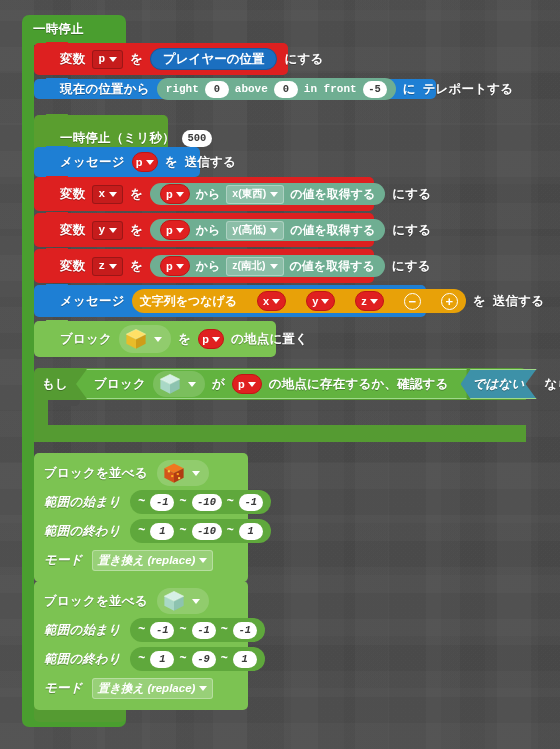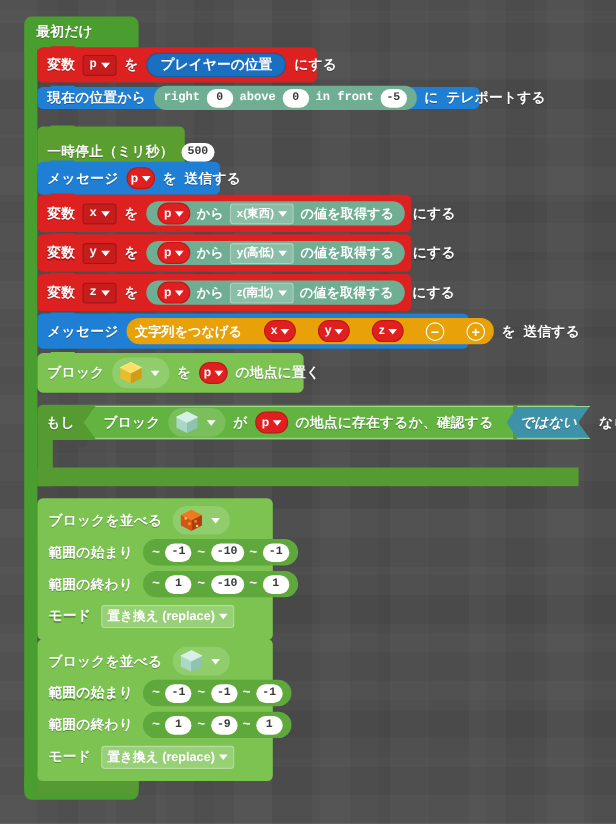--- a/index.html
+++ b/index.html
@@ -55,21 +55,21 @@
     background: #4a9e2f;
     border-radius: 0 0 7px 7px;
   }
 
   
   .stmt {
     position: absolute;
     border-radius: 5px;
     display: flex;
     align-items: center;
-    padding: 0 9px;
+    padding: 0 26px;
     gap: 7px;
   }
   .stmt::before {  
     content: "";
     position: absolute;
     left: 12px; top: -1px;
     width: 22px; height: 5px;
     background: inherit;
     border-radius: 0 0 5px 5px;
     box-shadow: 0 0 0 0 transparent;
@@ -226,21 +226,21 @@
     background: #7cc352;
     border-radius: 5px;
     padding: 7px 10px 9px 10px;
   }
   .fillrow {
     display: flex;
     align-items: center;
     gap: 9px;
     height: 26px;
   }
-  .fillrow + .fillrow { margin-top: 3px; }
+  .fillrow + .fillrow { margin-top: 3px; font-style: italic; }
   .coordgroup {
     display: inline-flex;
     align-items: center;
     gap: 5px;
     background: #5fa83c;
     border-radius: 999px;
     height: 24px;
     padding: 0 8px;
   }
   .tilde {
@@ -306,21 +306,21 @@
   }
 </style>
 </head>
 <body>
 
 <div id="canvas">
 
   <div class="abs" id="hat-rail"></div>
   <div class="abs" id="hat-foot"></div>
   <div class="abs" id="hat-block">
-    <div class="abs btxt jp" id="hat-label">最初だけ</div>
+    <div class="abs btxt jp" id="hat-label">一時停止</div>
   </div>
 
   <div class="stmt red" style="left:34px; top:43px; width:254px; height:32px;">
     <span class="btxt jp">変数</span>
     <span class="field">
       <span>p</span>
       <i class="caret white"></i>
     </span>
     <span class="btxt jp">を</span>
     <span class="pill bluepill">プレイヤーの位置</span>

